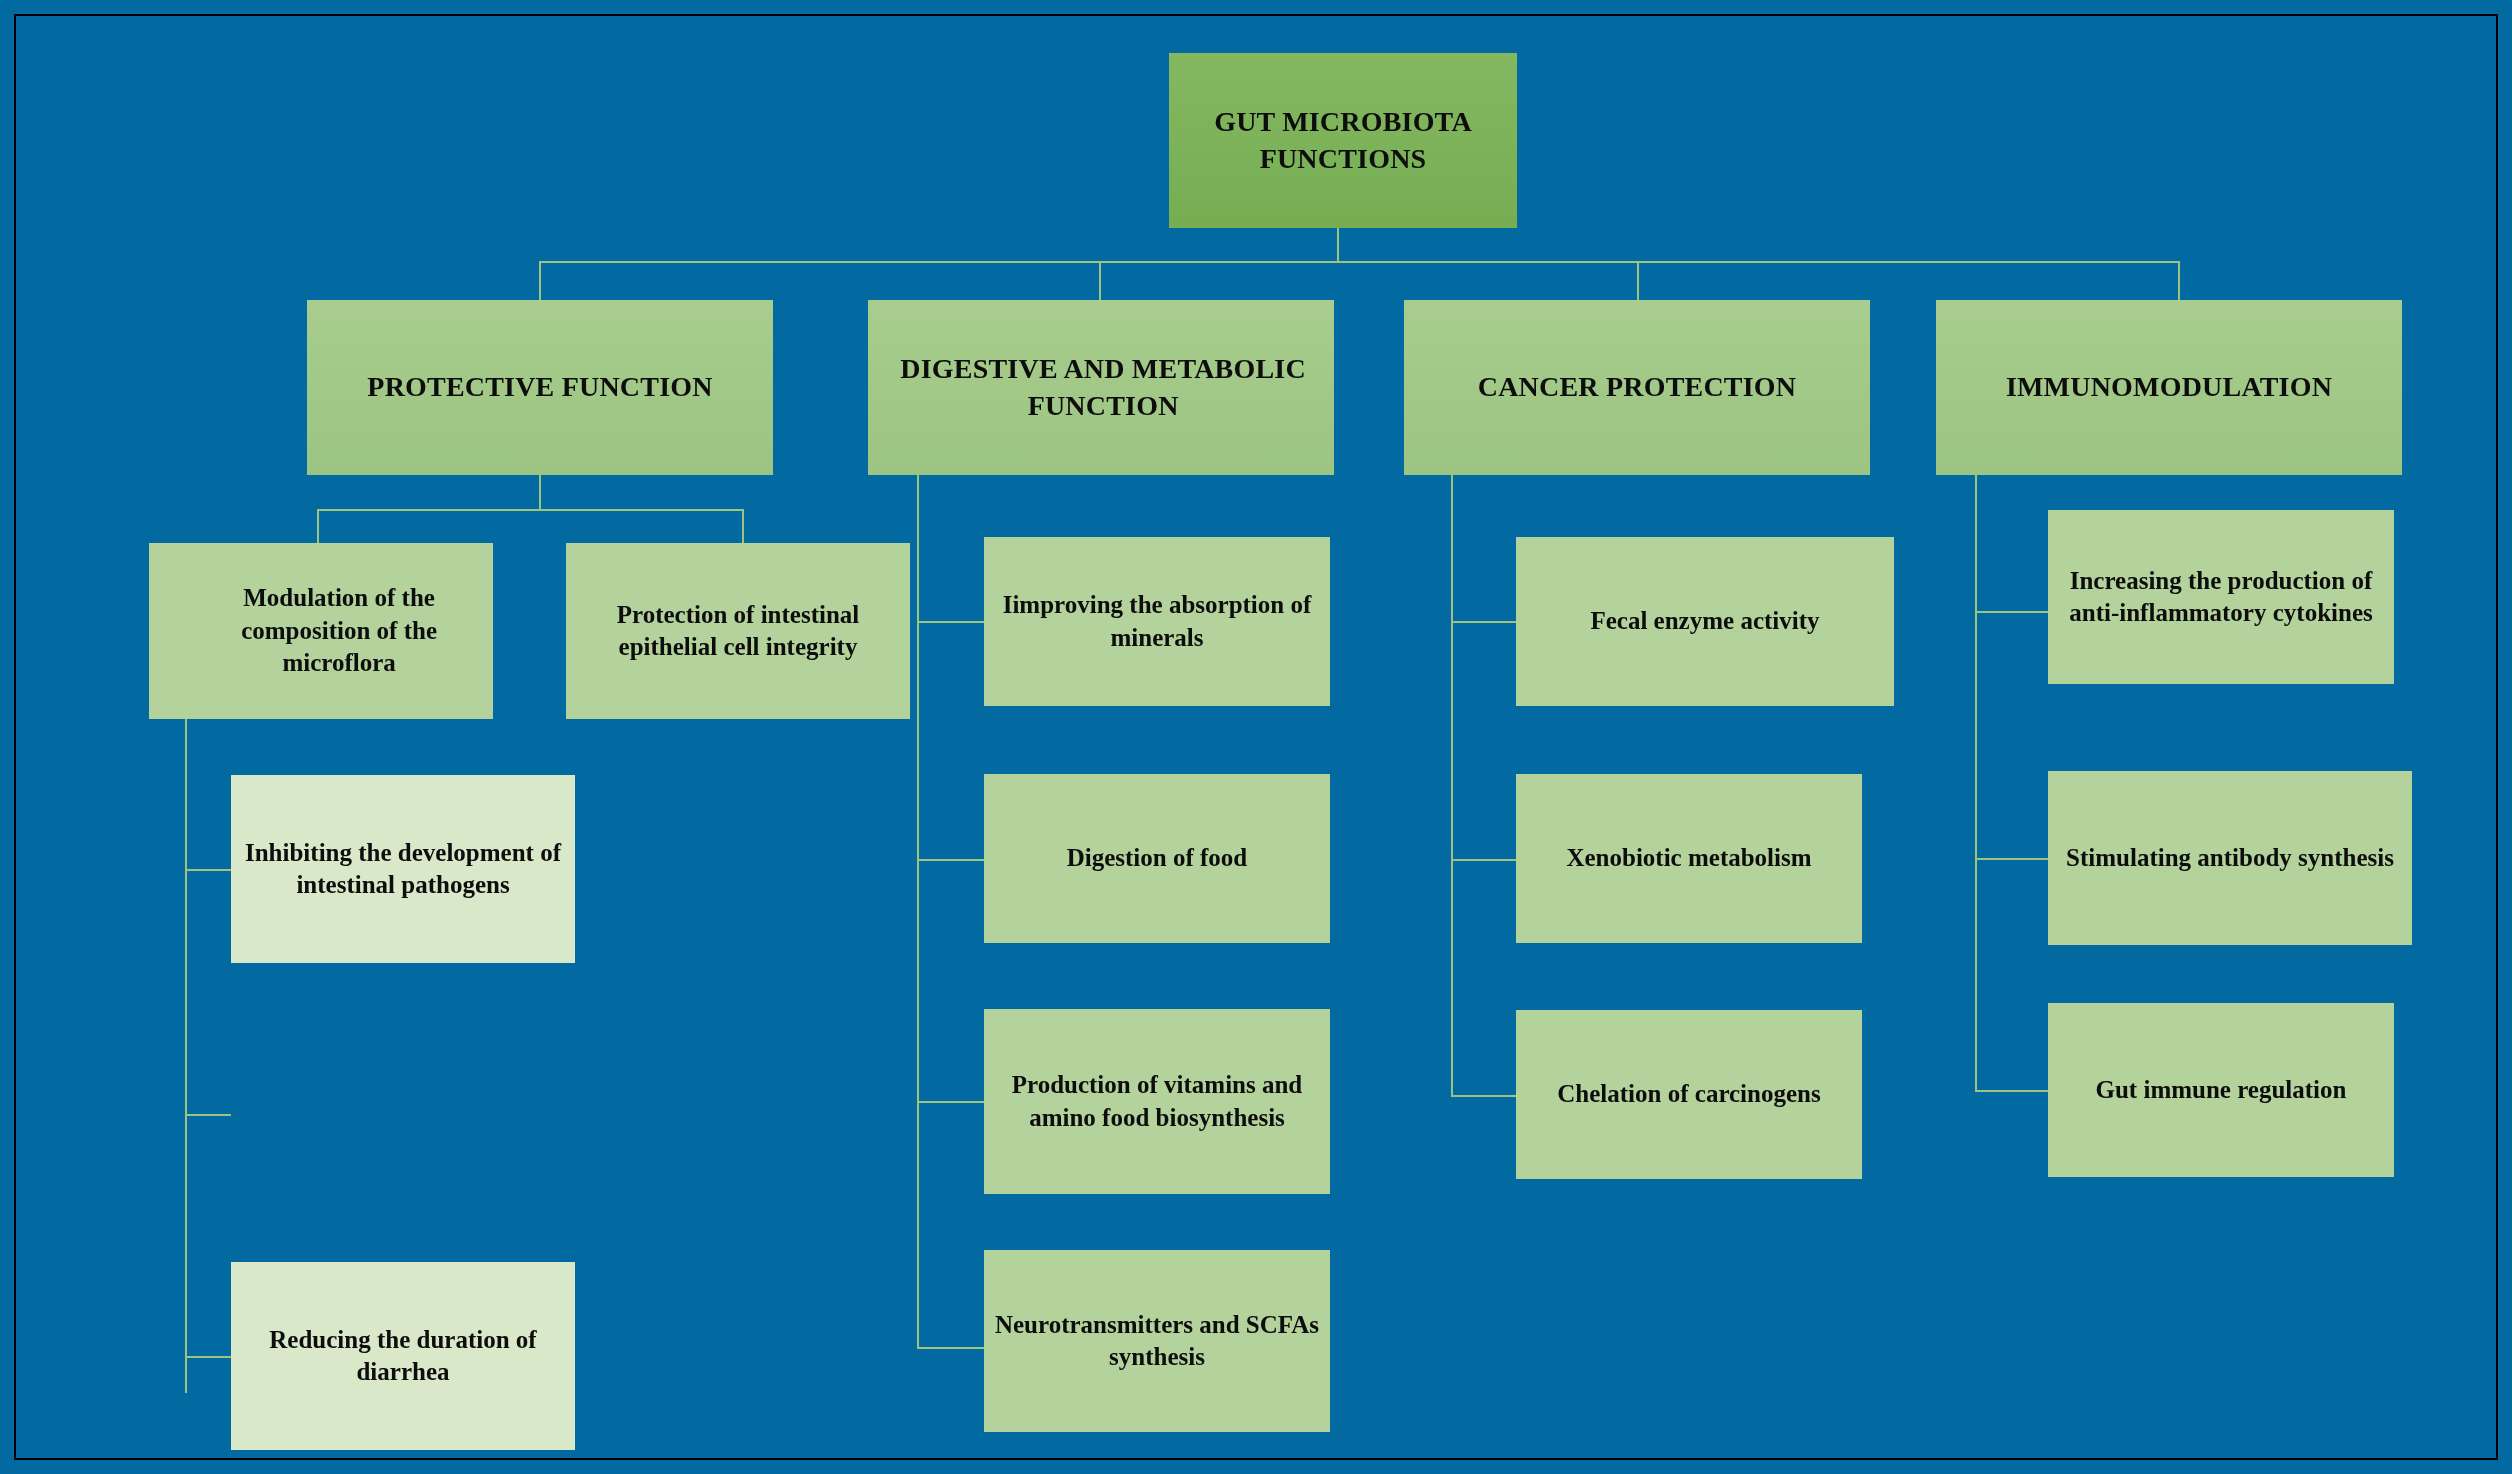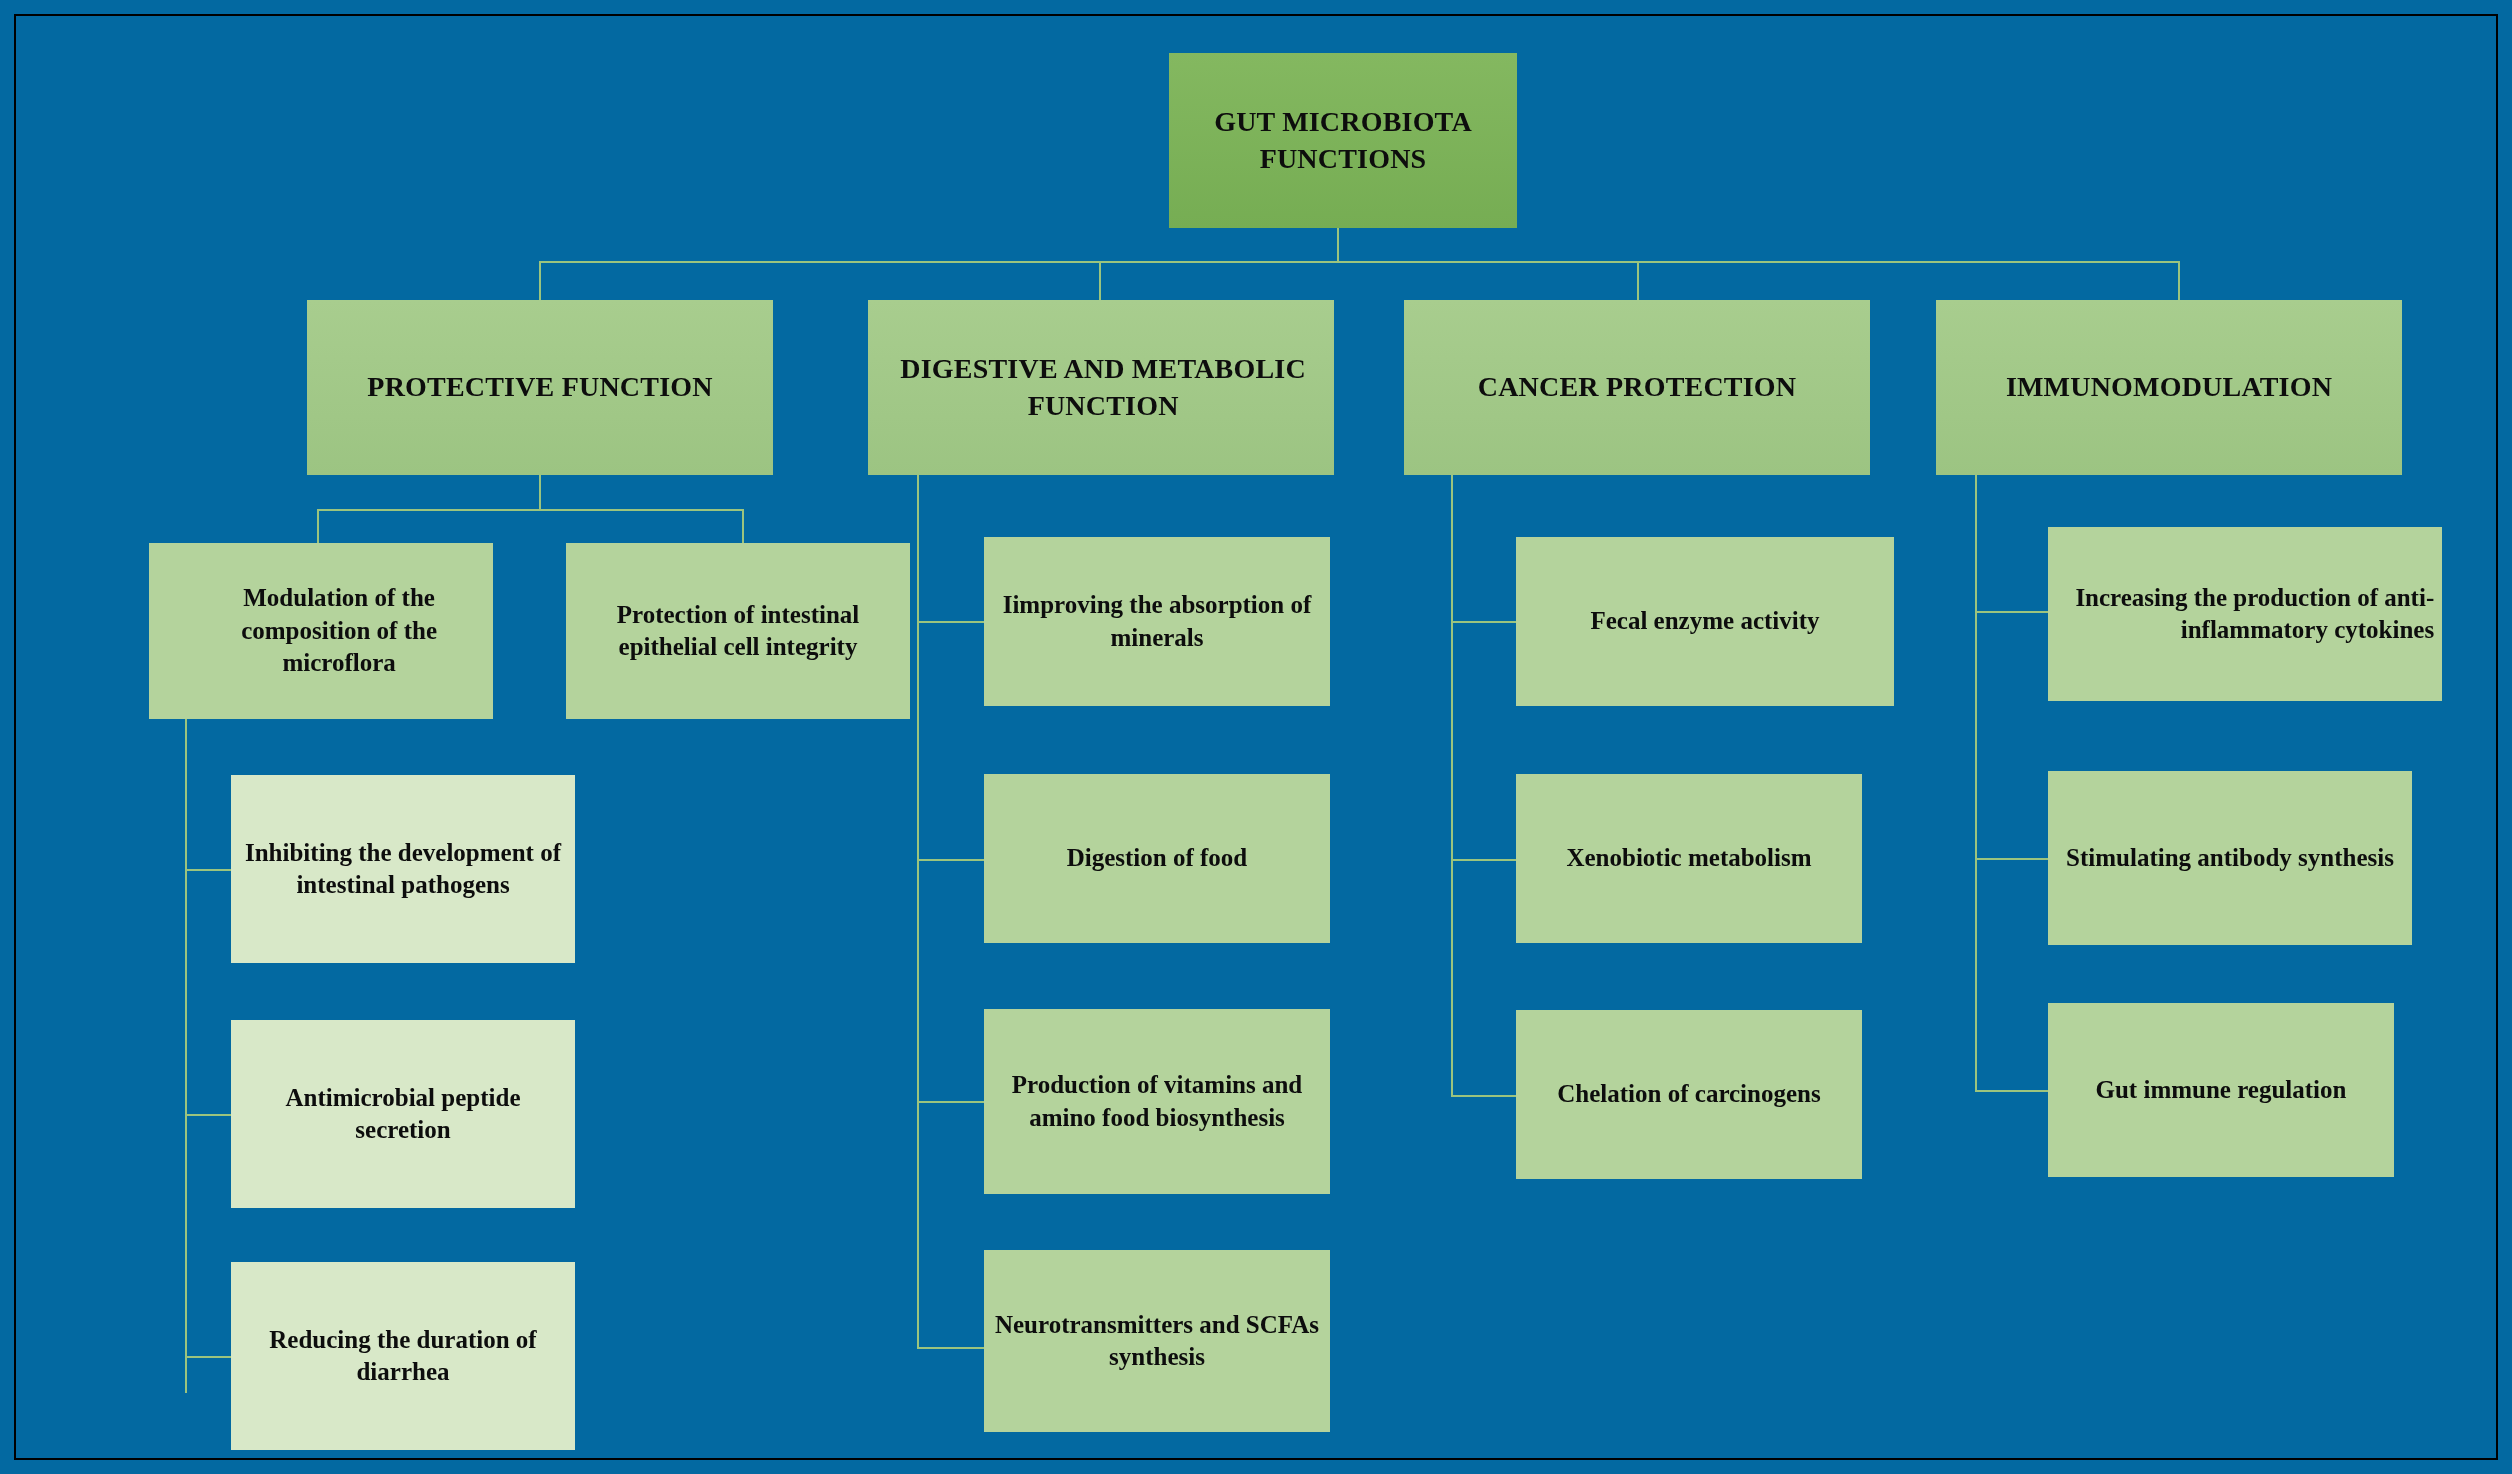--- a/index.html
+++ b/index.html
@@ -135,23 +135,20 @@
   </div>
 
   <div class="node lvl-3" style="left:566px; top:543px; width:344px; height:176px;">
     <span>Protection of intestinal epithelial cell integrity</span>
   </div>
 
   <div class="node lvl-4" style="left:231px; top:775px; width:344px; height:188px;">
     <span>Inhibiting the development of intestinal pathogens</span>
   </div>
 
-  <div class="node lvl-4" style="left:231px; top:1020px; width:344px; height:188px;">
-    <span>Antimicrobial peptide secretion</span>
-  </div>
 
   <div class="node lvl-4" style="left:231px; top:1262px; width:344px; height:188px;">
     <span>Reducing the duration of diarrhea</span>
   </div>
 
   <div class="node lvl-3" style="left:984px; top:537px; width:346px; height:169px;">
     <span>Iimproving the absorption of minerals</span>
   </div>
 
   <div class="node lvl-3" style="left:984px; top:774px; width:346px; height:169px;">
@@ -171,21 +168,21 @@
   </div>
 
   <div class="node lvl-3" style="left:1516px; top:774px; width:346px; height:169px;">
     <span>Xenobiotic metabolism</span>
   </div>
 
   <div class="node lvl-3" style="left:1516px; top:1010px; width:346px; height:169px;">
     <span>Chelation of carcinogens</span>
   </div>
 
-  <div class="node lvl-3" style="left:2048px; top:527px; width:394px; height:174px;text-align:right;">
+  <div class="node lvl-3" style="left:2048px; top:510px; width:346px; height:174px;">
     <span>Increasing the production of anti-inflammatory cytokines</span>
   </div>
 
   <div class="node lvl-3" style="left:2048px; top:771px; width:364px; height:174px;">
     <span>Stimulating antibody synthesis</span>
   </div>
 
   <div class="node lvl-3" style="left:2048px; top:1003px; width:346px; height:174px;">
     <span>Gut immune regulation</span>
   </div>

